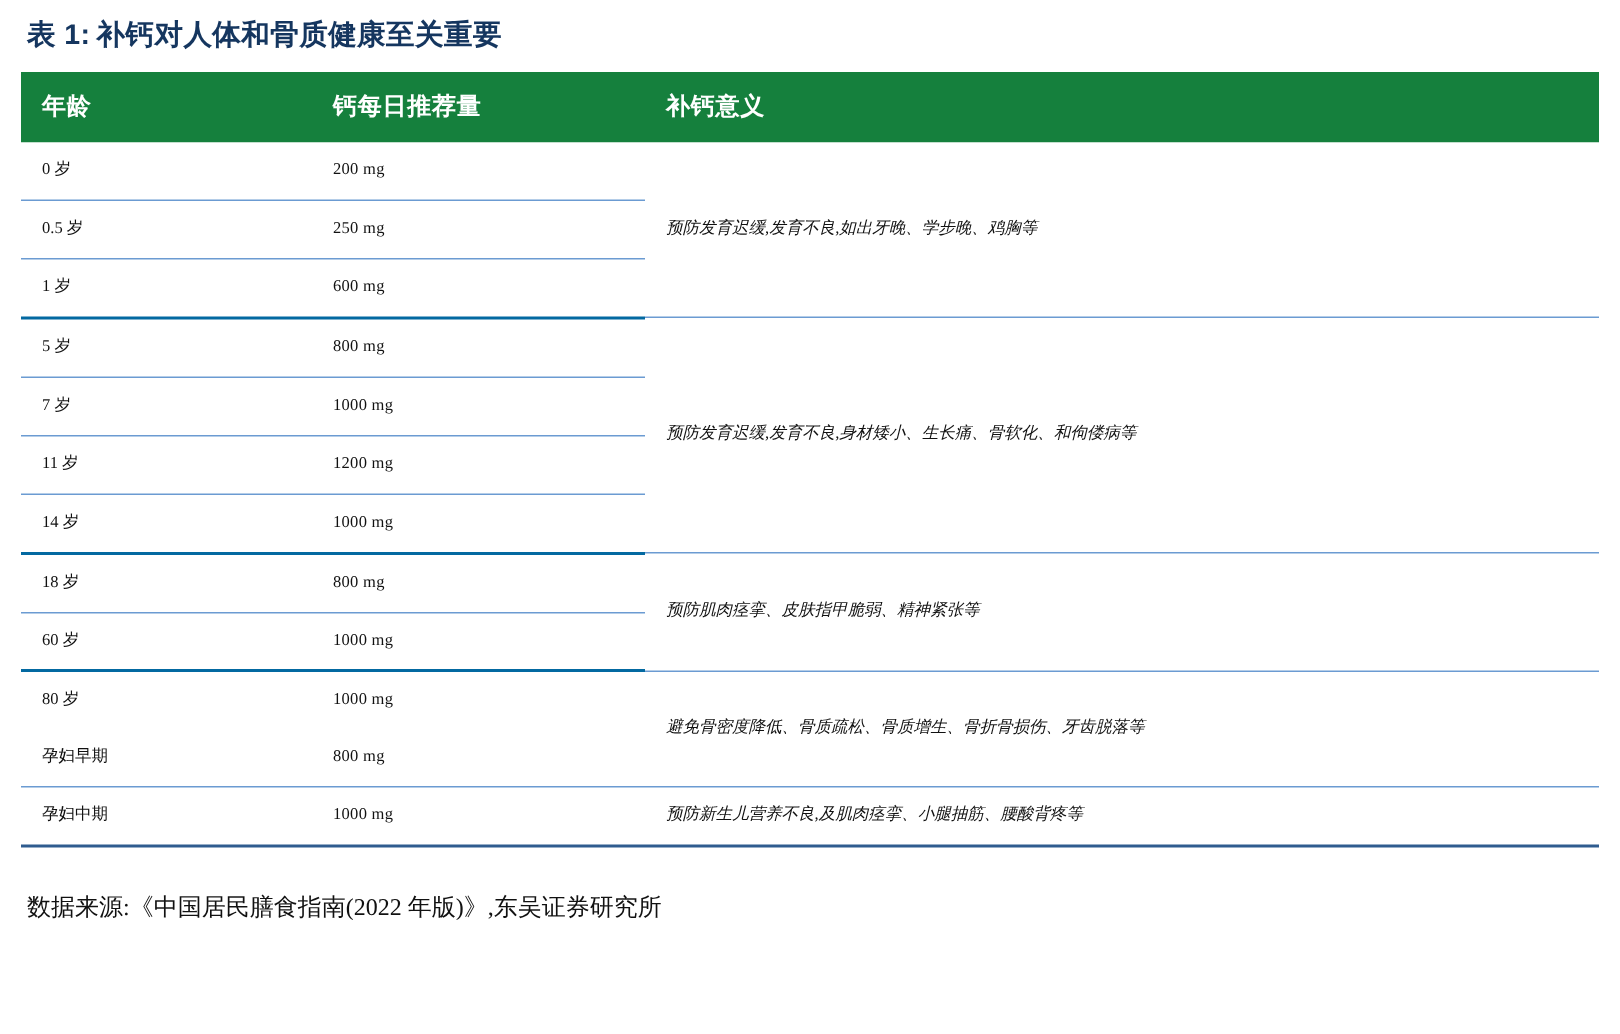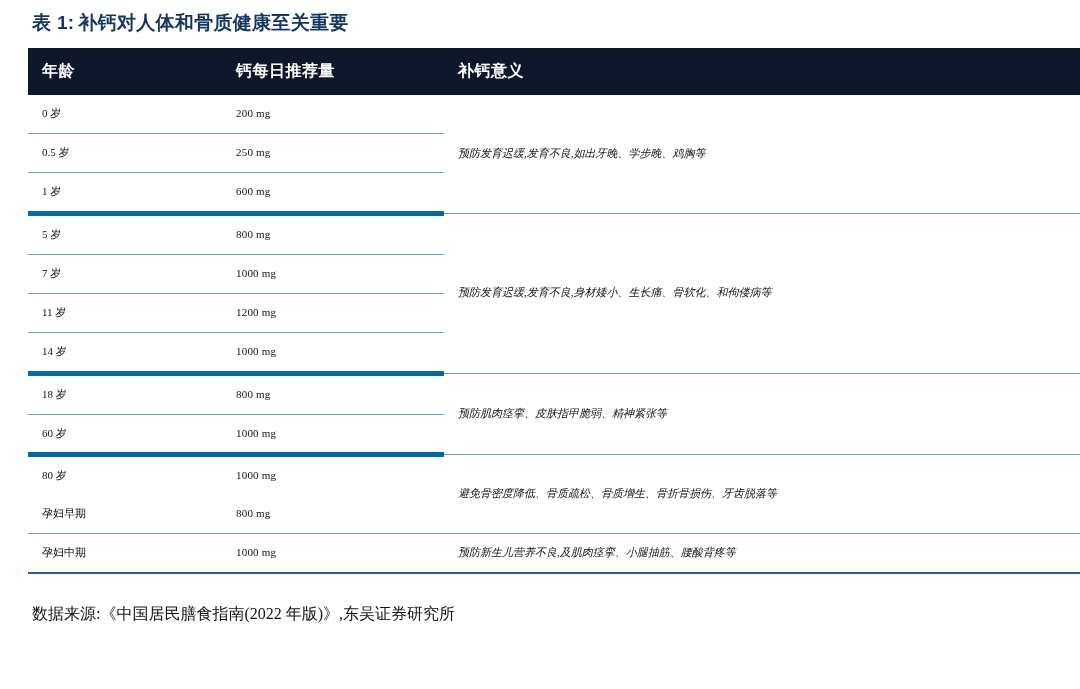--- a/index.html
+++ b/index.html
@@ -12,21 +12,21 @@
     height: 689px;
     font-family: "Liberation Serif", "DejaVu Serif", serif;
     color: #111111;
     overflow: hidden;
   }
   .page {
     position: relative;
     width: 1024px;
     height: 689px;
     box-sizing: border-box;
-    padding: 0 28px;
+    padding: 0 14px;
   }
   .title {
     font-family: "Liberation Sans", "DejaVu Sans", sans-serif;
     font-weight: bold;
     font-size: 19px;
     color: #15365f;
     padding: 10px 0 12px 4px;
     letter-spacing: 0.3px;
   }
   .title .tnum { margin-right: 4px; }
@@ -34,41 +34,41 @@
   table.maintable {
     width: 1052px;
     border-collapse: collapse;
     table-layout: fixed;
   }
   table.maintable col.c1 { width: 194px; }
   table.maintable col.c2 { width: 222px; }
   table.maintable col.c3 { width: 636px; }
 
   thead th {
-    background: #0f172a;
+    background: #15803d;
     color: #ffffff;
     font-family: "Liberation Sans", "DejaVu Sans", sans-serif;
     font-weight: bold;
     font-size: 16px;
     text-align: left;
     padding: 13px 0 13px 14px;
     border: none;
     letter-spacing: 0.5px;
   }
 
   tbody td {
     font-size: 11px;
     padding: 11px 0 11px 14px;
     vertical-align: middle;
     border-bottom: 1px solid #6b9bd2;
     background: #ffffff;
     line-height: 1.45;
   }
   tbody td.nolineb { border-bottom: none; }
-  tbody tr.thickline td { border-bottom: 5px solid #0369a1; }
+  tbody tr.thickline td { border-bottom: 2px solid #0369a1; }
   tbody td.mergecell {
     vertical-align: middle;
     font-style: italic;
   }
   tbody td.age, tbody td.amt {
     white-space: nowrap;
   }
   tbody td.amt { letter-spacing: 0.2px; }
 
   .source {

